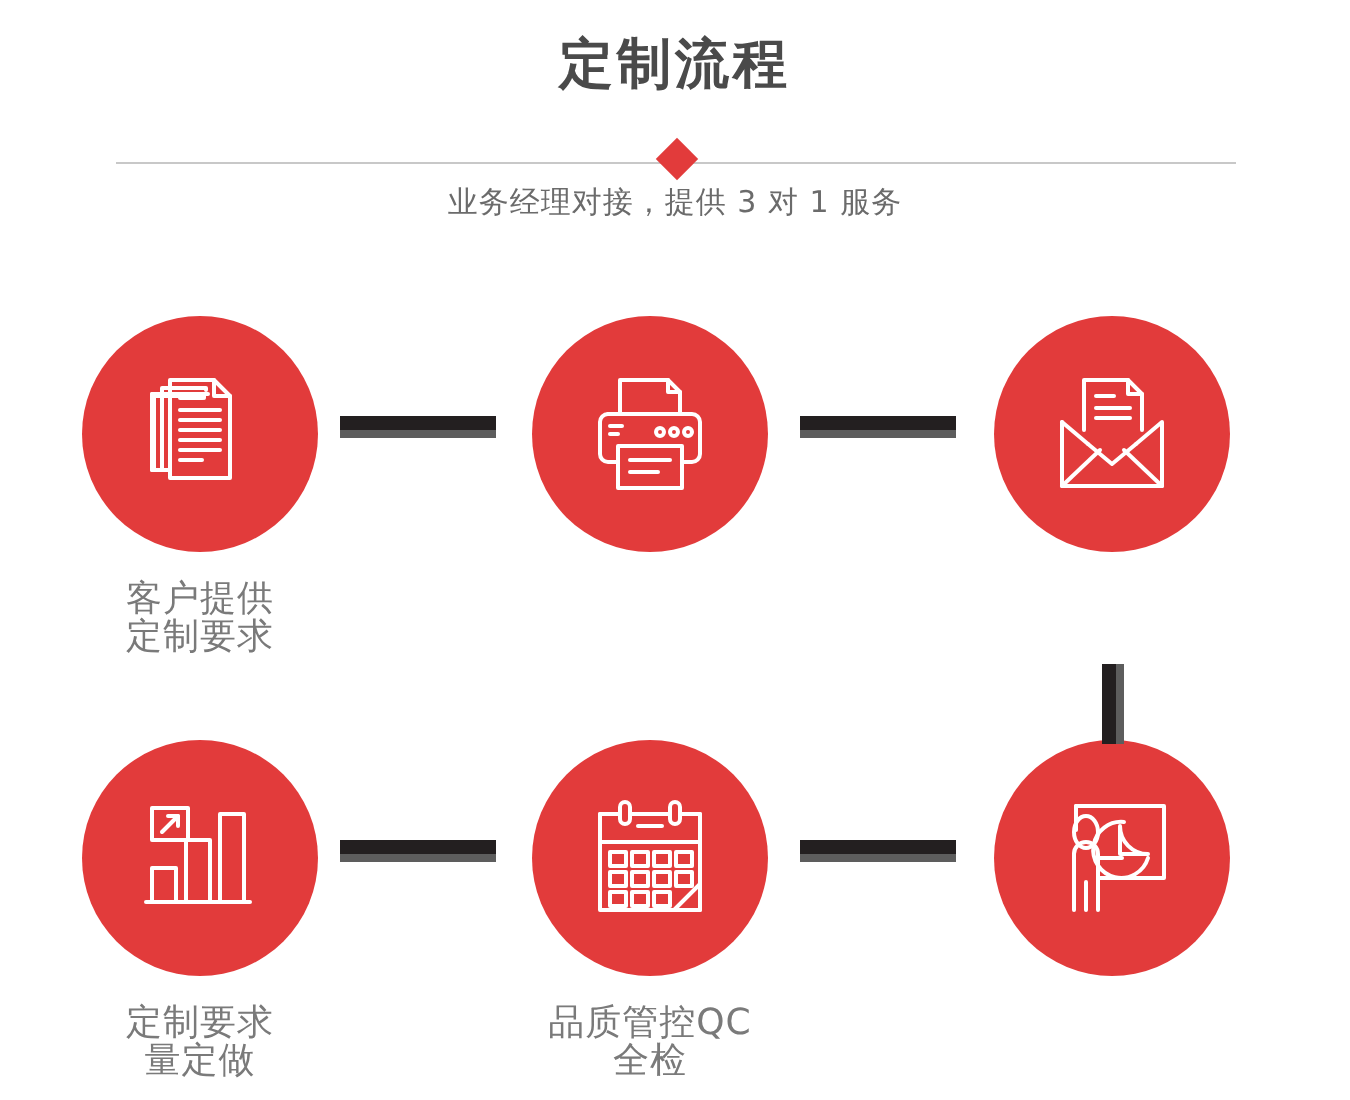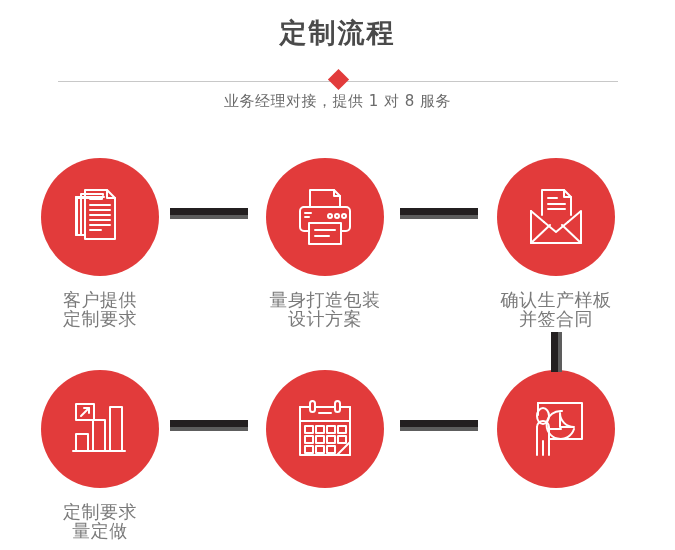--- a/index.html
+++ b/index.html
@@ -176,21 +176,21 @@
 
 <div class="header">
 
   <div class="page-title">定制流程</div>
 
   <div class="divider-wrap">
     <div class="divider-line"></div>
     <div class="divider-diamond"></div>
   </div>
 
-  <div class="subtitle">业务经理对接，提供 1 对 8 服务</div>
+  <div class="subtitle">业务经理对接，提供 3 对 1 服务</div>
 </div>
 
 <div class="flow">
 
   <div class="step step-1">
     <div class="circle">
       <svg viewBox="0 0 64 64">
         <g fill="none" stroke="#ffffff" stroke-width="2" stroke-linejoin="round" stroke-linecap="round">
           <path d="M8 12 h28 l0 0 M8 12 v38 h4"></path>
           <path d="M8 12 h26 v2 M8 12 v38 h5"></path>
@@ -225,43 +225,39 @@
           <line x1="12" y1="28" x2="18" y2="28"></line>
           <line x1="12" y1="32" x2="16" y2="32"></line>
           <circle cx="37" cy="31" r="2"></circle>
           <circle cx="44" cy="31" r="2"></circle>
           <circle cx="51" cy="31" r="2"></circle>
           <line x1="22" y1="45" x2="42" y2="45"></line>
           <line x1="22" y1="51" x2="36" y2="51"></line>
         </g>
       </svg>
     </div>
-    <div class="caption">量身打造包装
-设计方案</div>
   </div>
 
   <div class="step step-3">
     <div class="circle">
       <svg viewBox="0 0 64 64">
         <g fill="none" stroke="#ffffff" stroke-width="2" stroke-linejoin="round" stroke-linecap="round">
           <path d="M18 30 V5 h22 l7 7 v18"></path>
           <path d="M40 5 v7 h7"></path>
           <line x1="24" y1="13" x2="33" y2="13"></line>
           <line x1="24" y1="19" x2="41" y2="19"></line>
           <line x1="24" y1="24" x2="41" y2="24"></line>
           <path d="M7 26 v32 h50 V26 L44 37"></path>
           <path d="M7 26 L20 37"></path>
           <path d="M7 58 L26 40"></path>
           <path d="M57 58 L38 40"></path>
           <path d="M20 37 L32 47 L44 37"></path>
         </g>
       </svg>
     </div>
-    <div class="caption">确认生产样板
-并签合同</div>
   </div>
 
   <div class="step step-4">
     <div class="circle">
       <svg viewBox="0 0 64 64">
         <g fill="none" stroke="#ffffff" stroke-width="2" stroke-linejoin="round" stroke-linecap="round">
           <rect x="8" y="7" width="18" height="16"></rect>
           <path d="M13 19 L21 11"></path>
           <path d="M16 11 h5 v5"></path>
           <rect x="8" y="37" width="12" height="17"></rect>
@@ -293,20 +289,22 @@
           <rect x="23" y="39" width="8" height="7"></rect>
           <rect x="34" y="39" width="8" height="7"></rect>
           <rect x="45" y="39" width="8" height="7"></rect>
           <rect x="12" y="49" width="8" height="7"></rect>
           <rect x="23" y="49" width="8" height="7"></rect>
           <rect x="34" y="49" width="8" height="7"></rect>
           <path d="M44 58 L57 45 v13 Z"></path>
         </g>
       </svg>
     </div>
+    <div class="caption">品质管控QC
+全检</div>
   </div>
 
   <div class="step step-6">
     <div class="circle">
       <svg viewBox="0 0 64 64">
         <g fill="none" stroke="#ffffff" stroke-width="2" stroke-linejoin="round" stroke-linecap="round">
           <path d="M14 6 h44 v36 H26"></path>
           <path d="M14 6 v12"></path>
           <path d="M36 16 v14 h14 a14 14 0 0 1 -14 -14 Z"></path>
           <path d="M38 14 a14 14 0 1 0 12 18"></path>

